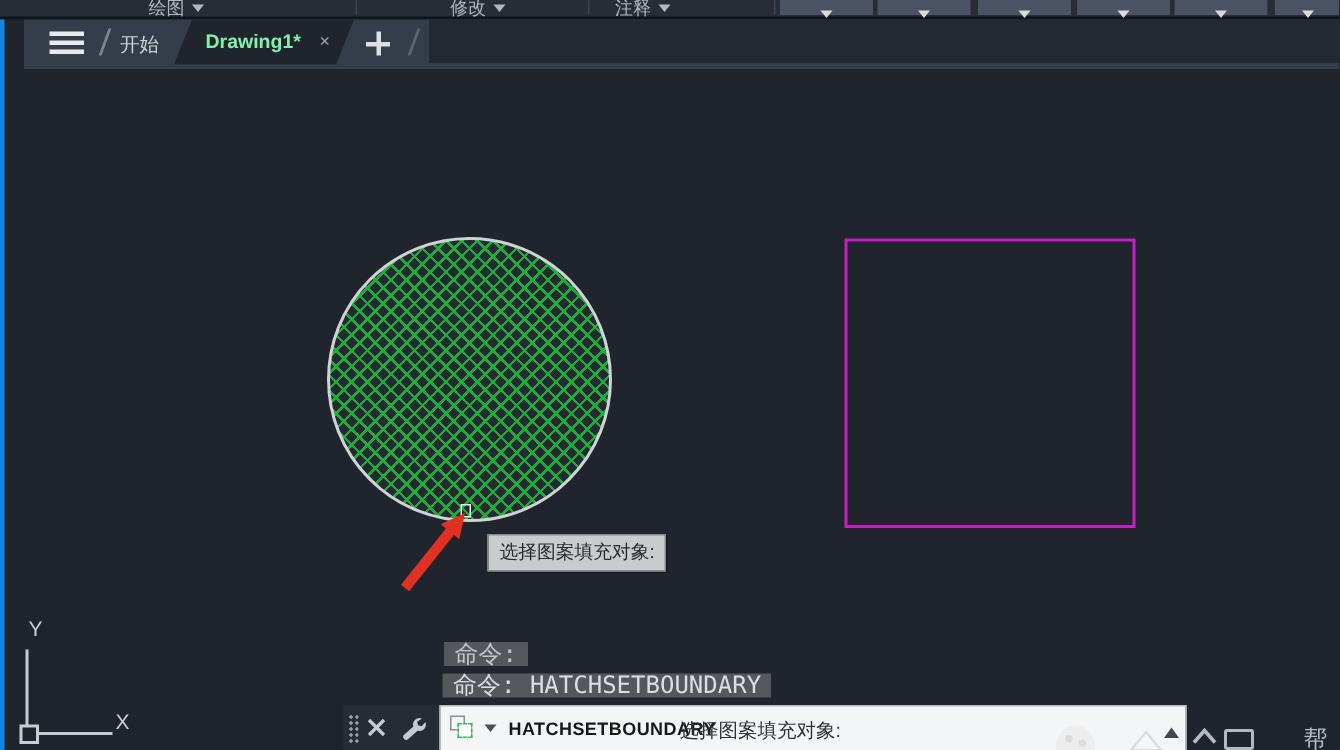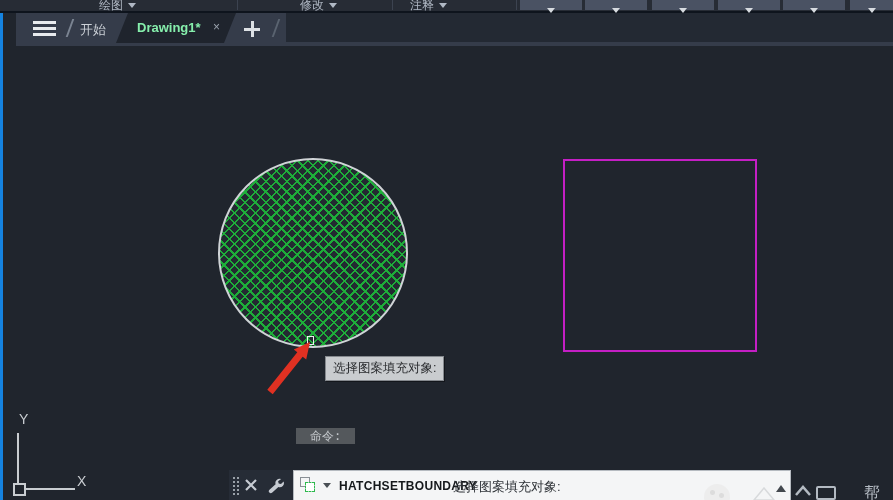--- a/index.html
+++ b/index.html
@@ -1,17 +1,17 @@
 <!DOCTYPE html>
 <html><head>
 <meta charset="utf-8">
 <style>
   html,body{margin:0;padding:0;background:#20252d;}
   body{width:893px;height:500px;overflow:hidden;font-family:"Liberation Sans",sans-serif;}
-  #screen{position:relative;width:893px;height:500px;background:#20252d;overflow:hidden;}
+  #screen{position:relative;width:893px;height:500px;background:#20252d;overflow:hidden;text-align:center;}
 
   
   .ribbon{position:absolute;left:0;top:0;width:893px;height:11px;background:#272c35;border-bottom:2px solid #0e141d;}
   .rib-title{position:absolute;top:0;height:11px;line-height:11px;font-size:12px;color:#b0b8c4;white-space:nowrap;}
   .caret-down{display:inline-block;width:0;height:0;border-left:4px solid transparent;border-right:4px solid transparent;border-top:5px solid #b0b8c4;margin-left:5px;vertical-align:middle;}
   .rib-sep{position:absolute;top:0;width:1px;height:10px;background:#3c4350;}
   .rib-btn{position:absolute;top:0;height:10px;width:62px;background:#4a5263;text-align:center;}
   .rib-btn .caret-down{border-top-color:#d7dbe0;margin:2px 0 0 0;}
 
   
@@ -43,21 +43,21 @@
       repeating-linear-gradient(45deg,rgba(30,178,58,.95) 0 1.7px,transparent 1.7px 7.4px),
       repeating-linear-gradient(-45deg,rgba(30,178,58,.95) 0 1.7px,transparent 1.7px 7.4px);}
   .magenta-rect{position:absolute;left:563px;top:159px;width:190px;height:189px;border:2px solid #c41fc4;}
   .pickbox{position:absolute;left:307px;top:336px;width:5px;height:7px;border:1.5px solid #eceeef;}
   .arrow-svg{position:absolute;left:260px;top:335px;}
   .tooltip{position:absolute;left:325px;top:356px;background:#c9cccf;border:1px solid #85898e;box-shadow:1px 1px 0 rgba(0,0,0,.4);
     padding:3px 7px;font-size:12.5px;color:#27292c;white-space:nowrap;}
 
   
   .chip{position:absolute;background:#54585c;color:#c3c7cb;font-family:"DejaVu Sans Mono","Liberation Sans",monospace;
-    font-size:12px;line-height:14px;padding:1px 14px;white-space:nowrap;}
+    font-size:16px;line-height:14px;padding:1px 7px;white-space:nowrap;}
   .chip.c1{left:296px;top:428px;}
   .chip.c2{left:295px;top:449px;color:#dcdfe2;}
 
   
   .dock{position:absolute;left:229px;top:470px;width:64px;height:30px;background:#262c36;}
   .grip{position:absolute;left:3px;top:6px;width:7px;height:20px;
     background-image:radial-gradient(#99a0a8 1px,transparent 1.2px);background-size:4px 4px;}
   .dock-x{position:absolute;left:15px;top:8px;cursor:pointer;}
   .dock-wrench{position:absolute;left:37px;top:6px;cursor:pointer;}
 
@@ -129,20 +129,21 @@
   <div class="magenta-rect"></div>
   <div class="pickbox"></div>
 
   <svg class="arrow-svg" width="60" height="65" viewBox="0 0 60 65">
     <polygon points="50,7 46.2,24.5 42.7,21.7 12.7,59.2 7.3,54.8 37.3,17.3 33.8,14.5" fill="#e03122"></polygon>
   </svg>
 
   <div class="tooltip">选择图案填充对象:</div>
 
   <div class="chip c1">命令:</div>
+  <div class="chip c2">命令: HATCHSETBOUNDARY</div>
 
   <div class="dock">
     <div class="grip"></div>
     <svg class="dock-x" width="14" height="14" viewBox="0 0 14 14">
       <path d="M2 2 L12 12 M12 2 L2 12" stroke="#c6cbd2" stroke-width="2.2" fill="none"></path>
     </svg>
     <svg class="dock-wrench" width="18" height="18" viewBox="0 0 18 18">
       <path d="M15.2 3.1 a4.2 4.2 0 0 0 -5.6 5.2 L3.2 14 a2 2 0 0 0 2.8 2.8 l6.4-5.7 a4.2 4.2 0 0 0 5.2-5.6 l-2.6 2.6 -2.3-.6 -.6-2.3 z" fill="#c6cbd2"></path>
     </svg>
   </div>

